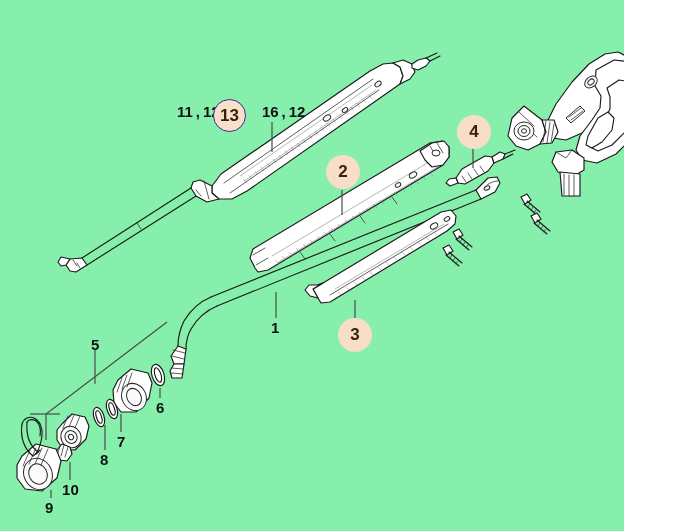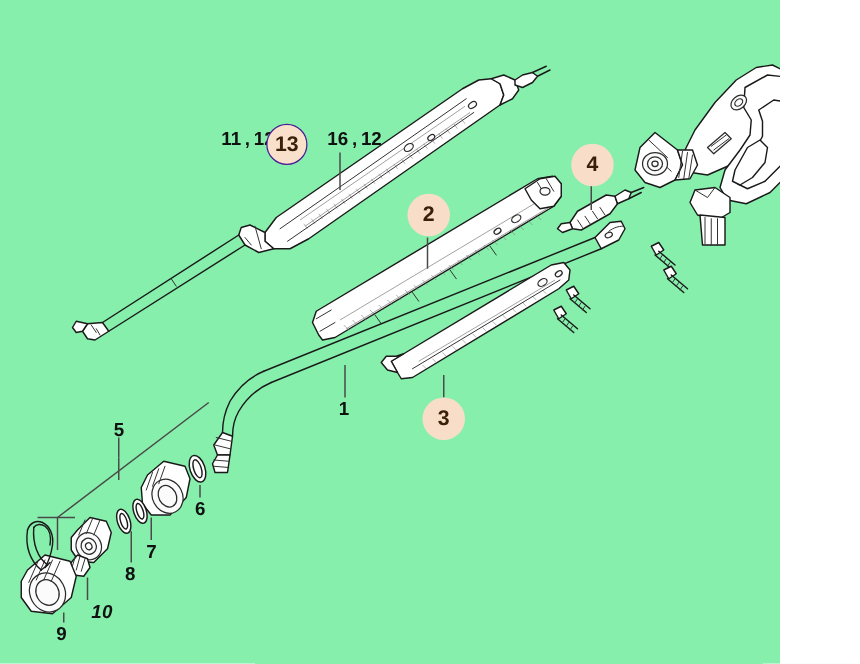--- a/index.html
+++ b/index.html
@@ -500,15 +500,15 @@
   <div class="callout-label callout-plain" style="left:91px; top:337px;">5</div>
 
   <div class="callout-label callout-plain" style="left:156px; top:400px;">6</div>
 
   <div class="callout-label callout-plain" style="left:117px; top:434px;">7</div>
 
   <div class="callout-label callout-plain" style="left:100px; top:452px;">8</div>
 
   <div class="callout-label callout-plain" style="left:45px; top:500px;">9</div>
 
-  <div class="callout-label callout-plain" style="left:73px; top:482px;font-style:italic;">10</div>
+  <div class="callout-label callout-plain" style="left:62px; top:482px;">10</div>
 
 </div>
 
 </body></html>

